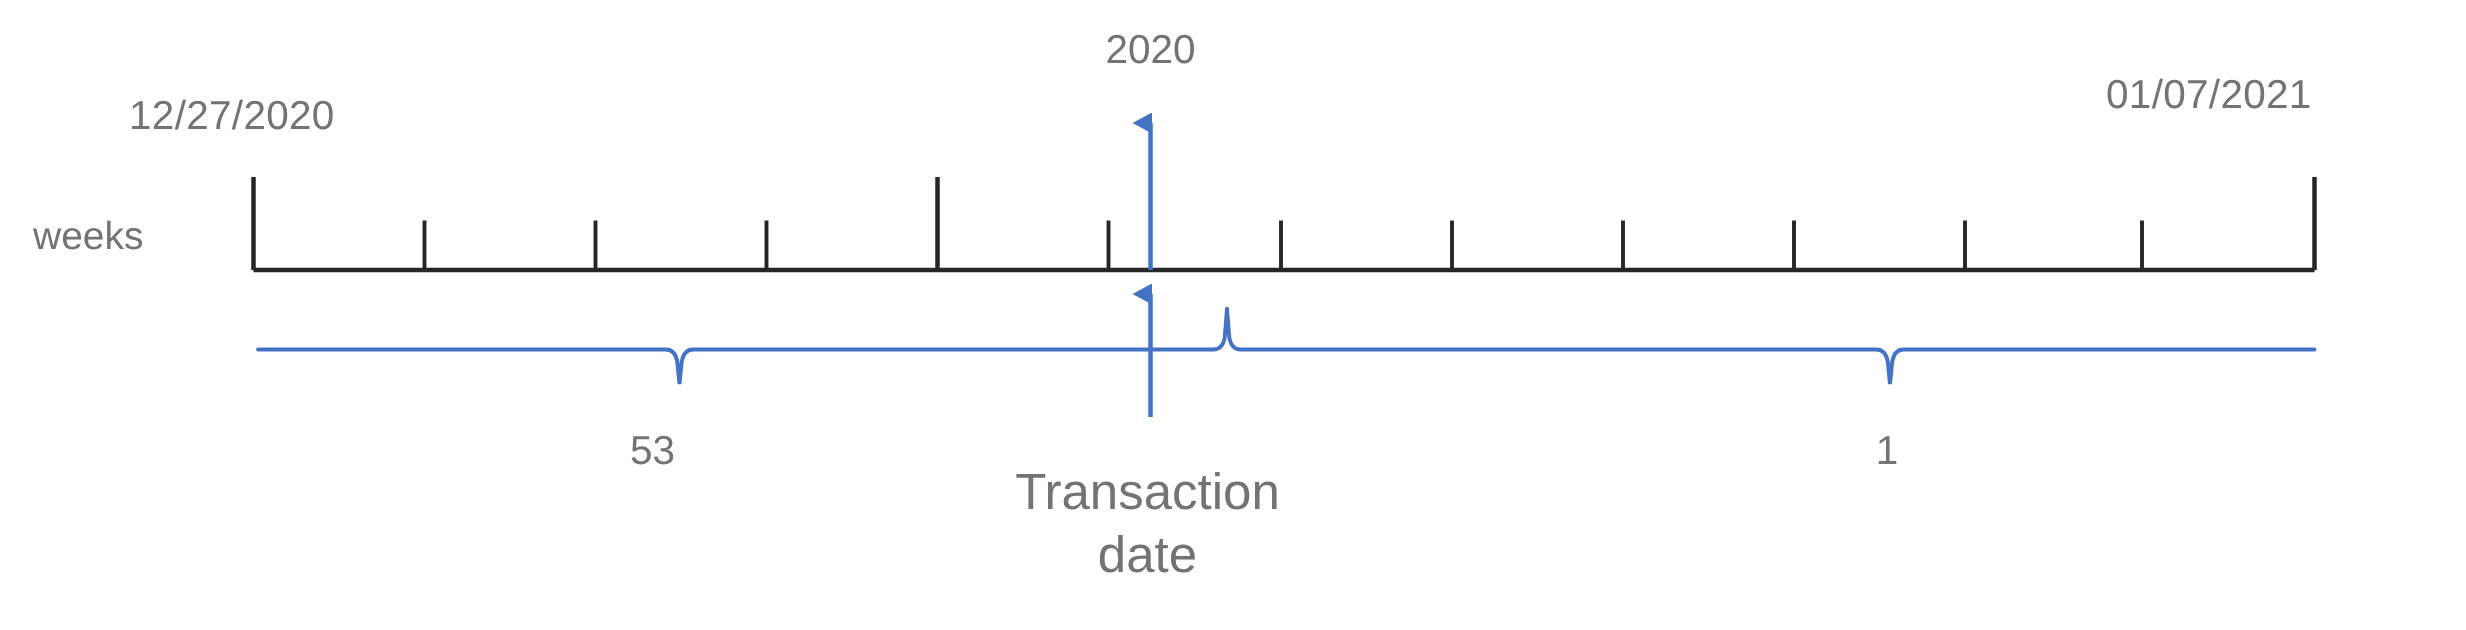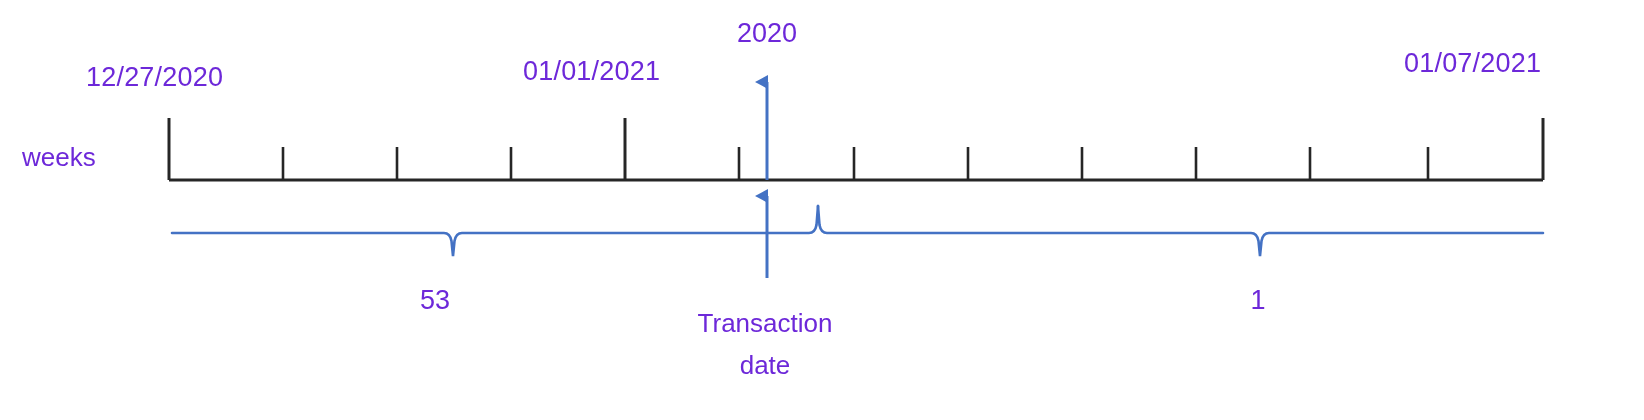--- a/index.html
+++ b/index.html
@@ -27,38 +27,38 @@
     width: 1644px;
     height: 420px;
     display: block;
   }
   .lbl {
     position: absolute;
     white-space: pre;
     line-height: 1.18;
     font-family: "Liberation Sans", sans-serif;
     font-weight: 400;
-    color: #6d28d9;
+    color: #737373;
   }
   .date-lbl {
     font-size: 27px;
     letter-spacing: 0.2px;
   }
   .axis-name {
     font-size: 26px;
     text-align: right;
   }
   .year-lbl {
     font-size: 27px;
   }
   .count-lbl {
     font-size: 27px;
   }
   .trans-lbl {
-    font-size: 26px;
+    font-size: 34px;
   }
   .center-x {
     transform: translateX(-50%);
   }
 </style>
 </head>
 <body>
 
 <div id="canvas">
 
@@ -108,21 +108,20 @@
              L 1260 256
              L 1261.5 241
              Q 1263 233 1269 233
              L 1543 233" fill="none" stroke="#4472C4" stroke-width="2.6" stroke-linecap="round"></path>
   </svg>
 
   <div class="lbl axis-name" style="left:22px; top:142px;">weeks</div>
 
   <div class="lbl date-lbl" style="left:86px; top:62px;">12/27/2020</div>
 
-  <div class="lbl date-lbl" style="left:523px; top:56px;">01/01/2021</div>
 
   <div class="lbl date-lbl" style="left:1404px; top:48px;">01/07/2021</div>
 
   <div class="lbl year-lbl center-x" style="left:767px; top:18px;">2020</div>
 
   <div class="lbl count-lbl center-x" style="left:435px; top:285px;">53</div>
 
   <div class="lbl count-lbl center-x" style="left:1258px; top:285px;">1</div>
 
   <div class="lbl trans-lbl center-x" style="left:765px; top:308px;">Transaction</div>

